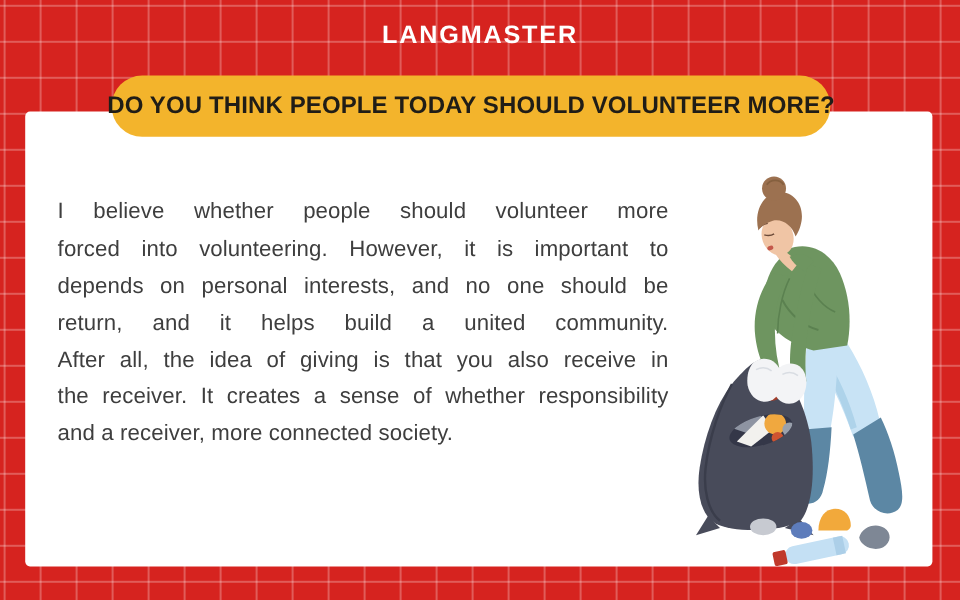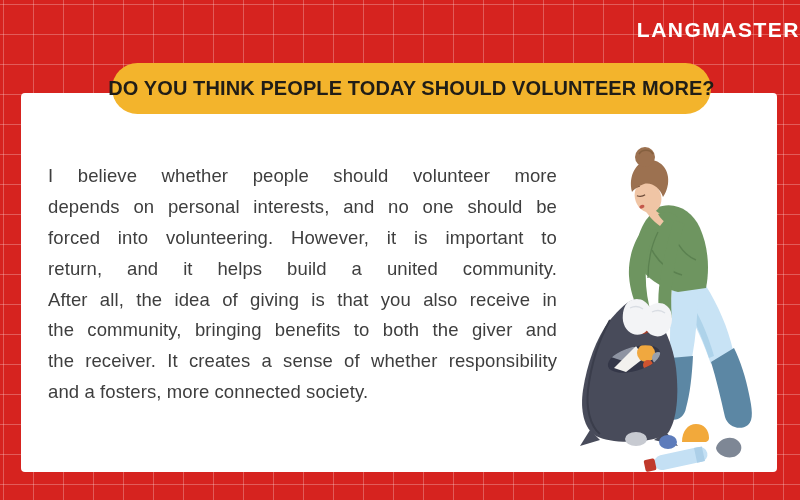--- a/index.html
+++ b/index.html
@@ -12,32 +12,32 @@
     position:relative;width:800px;height:500px;
     background-color:#d6231f;
     background-image:
       linear-gradient(to right, rgba(255,255,255,0.26) 1.5px, transparent 1.5px),
       linear-gradient(to bottom, rgba(255,255,255,0.26) 1.5px, transparent 1.5px);
     background-size:30px 30px;
     background-position:3px 4px;
   }
   .logo{
     position:absolute;top:18px;left:0;width:800px;
-    text-align:right;
+    text-align:center;
     color:#ffffff;
     font-size:21px;font-weight:800;letter-spacing:1.5px;
   }
   .card{
     position:absolute;left:21px;top:93px;width:756px;height:379px;
     background:#ffffff;border-radius:4px;
   }
   .banner{
     position:absolute;left:93px;top:63px;width:599px;height:51px;
     background:#f3b42c;border-radius:26px;
-    display:flex;align-items:center;justify-content:center;margin-left:19px;
+    display:flex;align-items:center;justify-content:center;
   }
   .banner-text{
     color:#201d17;font-size:20px;font-weight:800;letter-spacing:0.1px;
     white-space:nowrap;
   }
   .essay{
     position:absolute;left:48px;top:141px;width:509px;
     color:#3e3e3e;font-size:18.5px;line-height:30.9px;
     letter-spacing:0.1px;
     margin-top:20px;
@@ -62,27 +62,26 @@
   <div class="logo">LANGMASTER</div>
 
   <div class="card"></div>
 
   <div class="banner">
     <span class="banner-text">DO YOU THINK PEOPLE TODAY SHOULD VOLUNTEER MORE?</span>
   </div>
 
   <div class="essay">
     <div class="essay-line">I believe whether people should volunteer more</div>
+    <div class="essay-line">forced into volunteering. However, it is important to</div>
     <div class="essay-line">depends on personal interests, and no one should be</div>
-    <div class="essay-line">forced into volunteering. However, it is important to</div>
     <div class="essay-line">return, and it helps build a united community.</div>
     <div class="essay-line">After all, the idea of giving is that you also receive in</div>
-    <div class="essay-line">the community, bringing benefits to both the giver and</div>
     <div class="essay-line">the receiver. It creates a sense of whether responsibility</div>
-    <div class="essay-line last">and a fosters, more connected society.</div>
+    <div class="essay-line last">and a receiver, more connected society.</div>
   </div>
 
   <svg class="illustration" viewBox="0 0 200 332" xmlns="http://www.w3.org/2000/svg">
 
     <g>
       <path d="M102,148 C112,150 122,148 128,146 C140,165 150,188 155,210 L133,224 C124,198 112,172 100,158 Z" fill="#c8e3f5"></path>
       <path d="M104,160 C114,174 124,196 131,218 L136,216 C130,194 120,172 110,158 Z" fill="#aed3ea"></path>
       <path d="M133,222 L156,208 C162,220 168,238 171,254 C174,268 176,280 170,285 C162,291 150,287 147,277 C143,259 138,238 133,222 Z" fill="#5c87a4"></path>
     </g>
 

